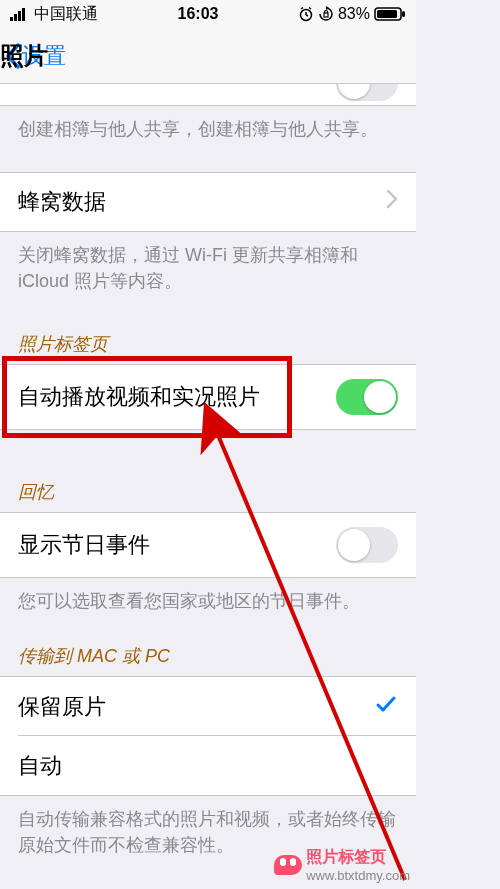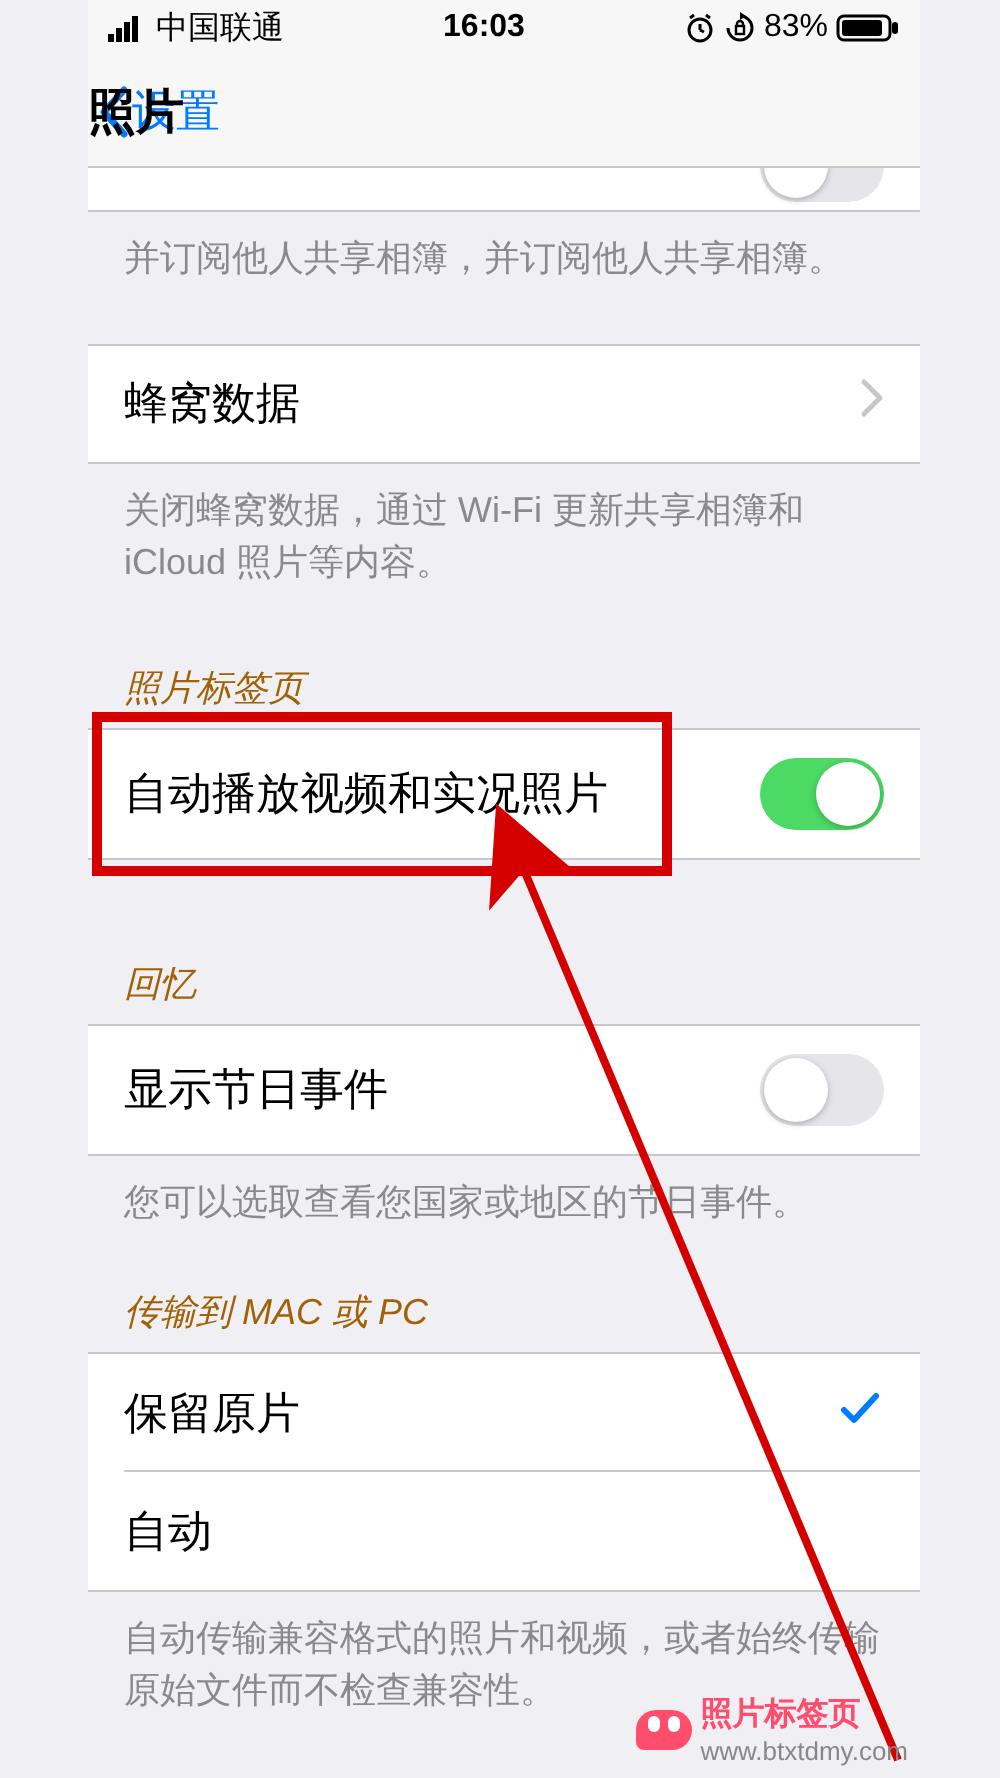--- a/index.html
+++ b/index.html
@@ -1,17 +1,17 @@
 <!DOCTYPE html>
 <html><head>
 <meta charset="utf-8">
 <style>
   * { box-sizing: border-box; margin: 0; padding: 0; }
   html, body { width: 500px; height: 889px; font-family: -apple-system, "Helvetica Neue", Arial, sans-serif; background: #efeff4; color: #000; overflow: hidden; }
-  .screen { width: 416px; height: 889px; position: relative; background: #efeff4; margin-left: 44px; }
+  .screen { width: 416px; height: 889px; position: relative; background: #efeff4; }
 
   
   .status-bar { height: 28px; display: flex; align-items: center; justify-content: space-between; padding: 0 10px; font-size: 16px; font-weight: 500; background: #f7f7f8; }
   .status-left, .status-right { display: flex; align-items: center; gap: 4px; }
   .status-left span, .status-right span { display: inline-flex; align-items: center; }
   .signal-icon svg { width: 20px; height: 14px; }
   .battery-icon svg { width: 32px; height: 16px; }
 
   
   .nav-bar { height: 56px; background: #f7f7f8; position: relative; display: flex; align-items: center; border-bottom: 1px solid #c8c7cc; }
@@ -108,21 +108,21 @@
       <span>设置</span>
     </div>
     <div class="nav-title">照片</div>
   </div>
 
   <div class="cutoff-row">
     <div class="toggle">
         <div class="knob"></div>
       </div>
   </div>
-  <div class="section-footer">并订阅他人共享相簿，并订阅他人共享相簿。</div>
+  <div class="section-footer">创建相簿与他人共享，创建相簿与他人共享。</div>
 
   <div class="cell">
     <span>蜂窝数据</span>
     <span class="chevron">
       <svg viewBox="0 0 12 20">
           <polyline points="2,2 10,10 2,18" fill="none" stroke="#c7c7cc" stroke-width="2.5" stroke-linecap="round" stroke-linejoin="round"></polyline>
         </svg>
     </span>
   </div>
   <div class="section-footer">关闭蜂窝数据，通过 Wi-Fi 更新共享相簿和 iCloud 照片等内容。</div>

